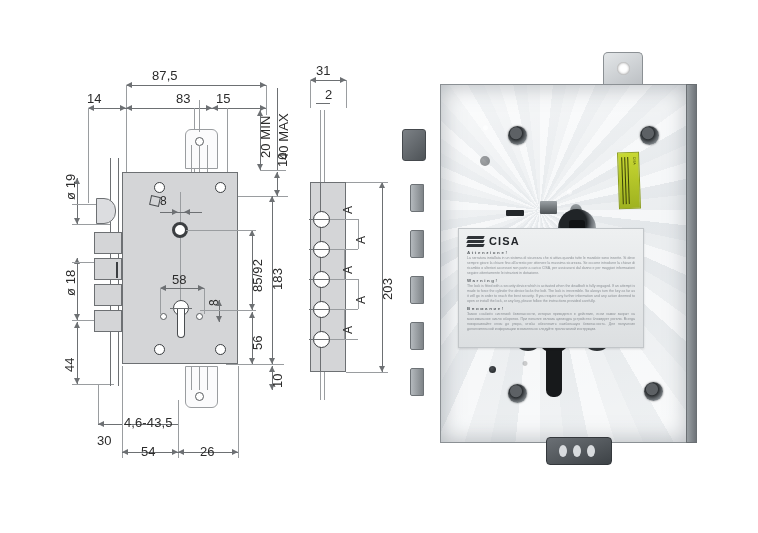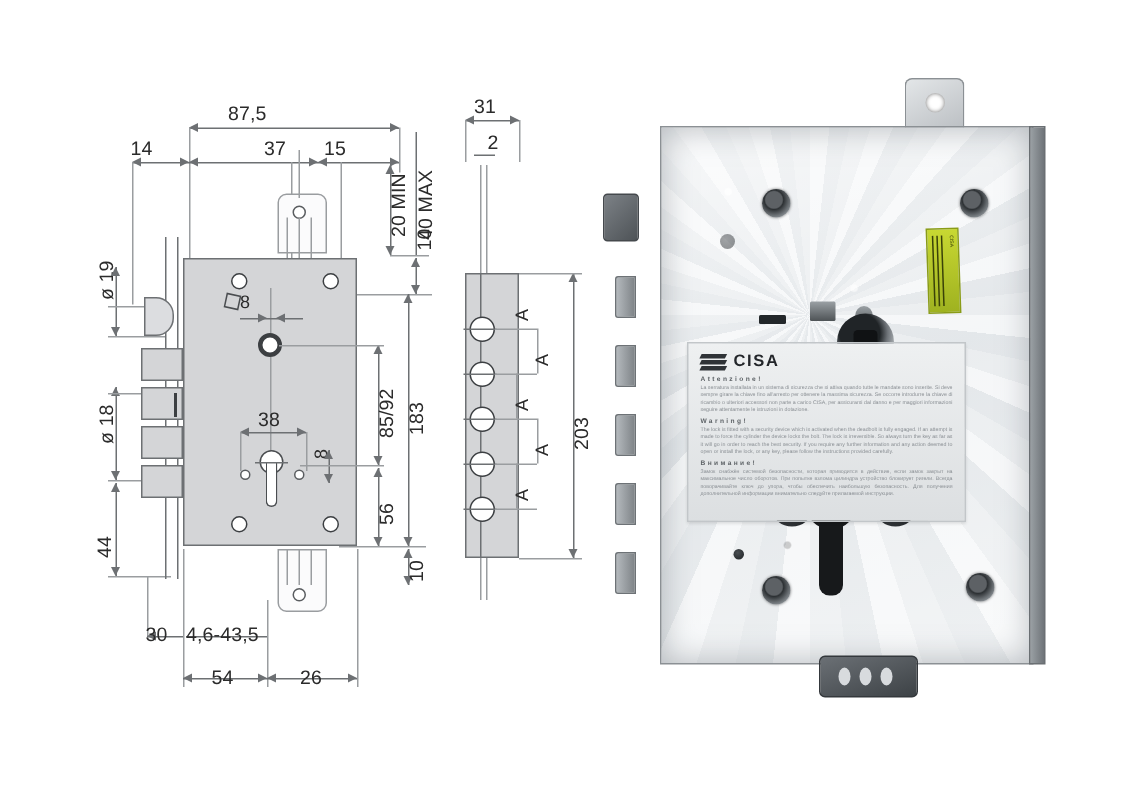--- a/index.html
+++ b/index.html
@@ -100,21 +100,21 @@
 
     <div class="ln lnh" style="left:88px;top:108px;width:38px;"></div>
     <div class="arrowL" style="left:88px;top:105px;"></div>
     <div class="arrowR" style="left:120px;top:105px;"></div>
     <div class="ln lnv thin" style="left:88px;top:108px;height:95px;"></div>
     <div class="dimtxt" style="left:87px;top:91px;">14</div>
 
     <div class="ln lnh" style="left:126px;top:108px;width:86px;"></div>
     <div class="arrowL" style="left:126px;top:105px;"></div>
     <div class="arrowR" style="left:206px;top:105px;"></div>
-    <div class="dimtxt" style="left:176px;top:91px;">37</div>
+    <div class="dimtxt" style="left:176px;top:91px;">83</div>
     <div class="ln lnv thin" style="left:194px;top:108px;height:70px;"></div>
 
     <div class="ln lnh" style="left:212px;top:108px;width:54px;"></div>
     <div class="arrowL" style="left:212px;top:105px;"></div>
     <div class="arrowR" style="left:260px;top:105px;"></div>
     <div class="dimtxt" style="left:216px;top:91px;">15</div>
     <div class="ln lnv thin" style="left:227px;top:108px;height:70px;"></div>
 
     <div class="ln lnv" style="left:260px;top:110px;height:60px;"></div>
     <div class="arrowU" style="left:257px;top:110px;"></div>
@@ -187,21 +187,21 @@
 
     <div style="position:absolute;left:173px;top:300px;width:16px;height:16px;border-radius:50%;background:#ffffff;border:1px solid #4a4d50;box-sizing:border-box;"></div>
     <div style="position:absolute;left:177px;top:308px;width:8px;height:30px;border-radius:0 0 4px 4px;background:#ffffff;border:1px solid #4a4d50;border-top:none;box-sizing:border-box;"></div>
     <div class="ln lnh" style="left:170px;top:308px;width:22px;"></div>
     <div class="holeS" style="left:160px;top:313px;width:7px;height:7px;"></div>
     <div class="holeS" style="left:196px;top:313px;width:7px;height:7px;"></div>
 
     <div class="ln lnh" style="left:160px;top:288px;width:44px;"></div>
     <div class="arrowL" style="left:160px;top:285px;"></div>
     <div class="arrowR" style="left:198px;top:285px;"></div>
-    <div class="dimtxt" style="left:172px;top:272px;">38</div>
+    <div class="dimtxt" style="left:172px;top:272px;">58</div>
     <div class="ln lnv thin" style="left:160px;top:288px;height:26px;"></div>
     <div class="ln lnv thin" style="left:204px;top:288px;height:26px;"></div>
 
     <div class="dimtxt rot90" style="left:207px;top:306px;font-size:12px;">8</div>
     <div class="ln lnv" style="left:219px;top:300px;height:22px;"></div>
     <div class="arrowU" style="left:216px;top:300px;"></div>
     <div class="arrowD" style="left:216px;top:316px;"></div>
 
     <div class="ln lnv" style="left:252px;top:230px;height:80px;"></div>
     <div class="arrowU" style="left:249px;top:230px;"></div>
@@ -232,21 +232,21 @@
     <div class="ln lnv thin" style="left:199px;top:366px;height:24px;"></div>
     <div class="ln lnv thin" style="left:207px;top:366px;height:24px;"></div>
 
     <div class="ln lnv thin" style="left:98px;top:384px;height:40px;"></div>
     <div class="ln lnv thin" style="left:238px;top:366px;height:92px;"></div>
     <div class="ln lnv thin" style="left:122px;top:366px;height:92px;"></div>
     <div class="ln lnv thin" style="left:178px;top:400px;height:58px;"></div>
 
     <div class="ln lnh" style="left:98px;top:424px;width:24px;"></div>
     <div class="arrowL" style="left:98px;top:421px;"></div>
-    <div class="dimtxt" style="left:97px;top:415px;">30</div>
+    <div class="dimtxt" style="left:97px;top:433px;">30</div>
 
     <div class="ln lnh" style="left:124px;top:424px;width:54px;"></div>
     <div class="dimtxt" style="left:124px;top:415px;">4,6-43,5</div>
 
     <div class="ln lnh" style="left:122px;top:452px;width:56px;"></div>
     <div class="arrowL" style="left:122px;top:449px;"></div>
     <div class="arrowR" style="left:172px;top:449px;"></div>
     <div class="dimtxt" style="left:141px;top:444px;">54</div>
 
     <div class="ln lnh" style="left:178px;top:452px;width:60px;"></div>

